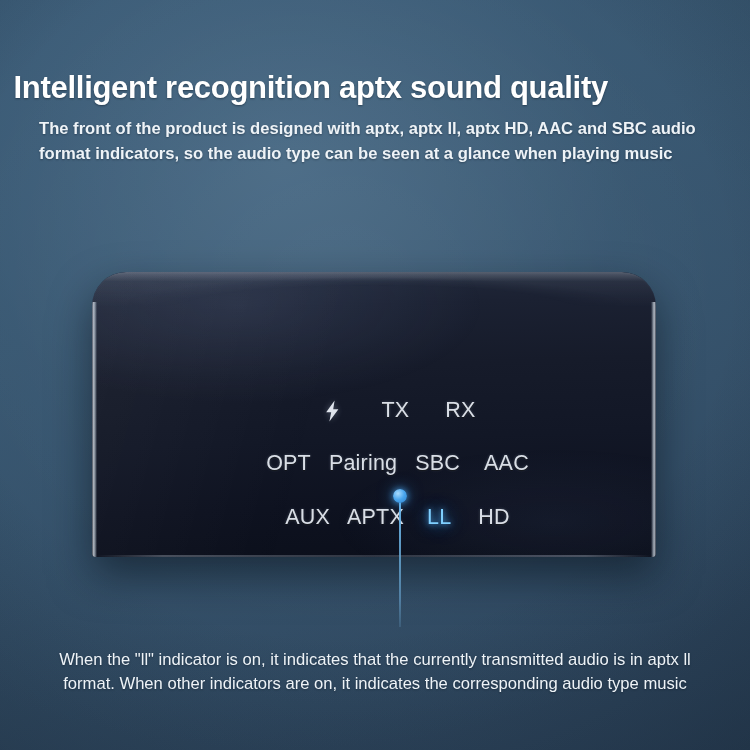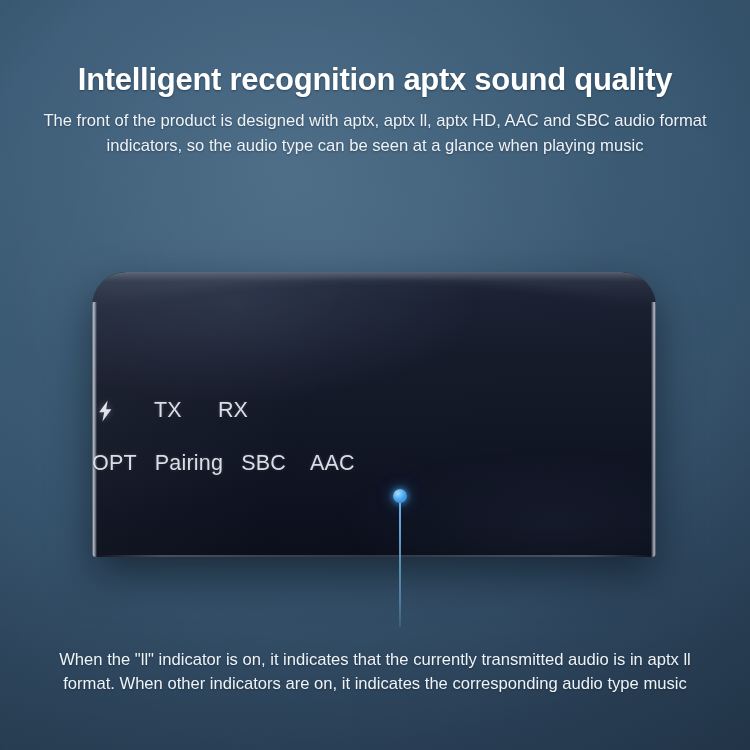--- a/index.html
+++ b/index.html
@@ -36,42 +36,42 @@
     background: radial-gradient(ellipse 95% 85% at 45% 38%,
         rgba(255,255,255,0.045) 0%,
         rgba(255,255,255,0.0) 55%,
         rgba(8,18,28,0.30) 100%);
   }
 
   
   .header {
     position: absolute;
     left: 0;
-    top: 62px;
+    top: 70px;
     width: 750px;
-    text-align: center;
+    text-align: left;
     z-index: 6;
   }
   .headline {
     font-size: 31.5px;
     font-weight: 700;
     color: #ffffff;
     letter-spacing: -0.3px;
     line-height: 1.12;
     margin: 0;
     padding: 0 8px;
     text-shadow: 0 1px 2px rgba(10,22,34,0.45);
     white-space: nowrap;
     transform: scaleX(0.985);
   }
   .subhead {
     margin: 12px auto 4px;
     width: 672px;
     font-size: 16.6px;
-    font-weight: 400;
+    font-weight: 700;
     color: #eef3f7;
     line-height: 1.48;
     text-shadow: 0 1px 2px rgba(10,22,34,0.38);
   }
 
   
   .device-wrap {
     position: absolute;
     left: 92px;
     top: 272px;
@@ -159,23 +159,24 @@
   .legend {
     position: absolute;
     left: 0;
     top: 126px;
     width: 564px;
     z-index: 4;
     text-align: center;
   }
   .legend-row {
     display: flex;
-    justify-content: flex-start;
+    justify-content: center;
     align-items: baseline;
     white-space: nowrap;
+    padding-left: 47px;
   }
   .legend-row.row-1 { gap: 36px; height: 26px; align-items: center; }
   .legend-row.row-2 { gap: 18px; margin-top: 1px; }
   .legend-row.row-3 { gap: 17px; margin-top: 4px; }
 
   .ind {
     color: #d9dee6;
     font-size: 21.5px;
     font-weight: 400;
     letter-spacing: 0.2px;
@@ -283,20 +284,26 @@
           <span class="ind">RX</span>
         </div>
 
         <div class="legend-row row-2">
           <span class="ind">OPT</span>
           <span class="ind">Pairing</span>
           <span class="ind">SBC</span>
           <span class="ind pad-l">AAC</span>
         </div>
 
+        <div class="legend-row row-3">
+          <span class="ind">AUX</span>
+          <span class="ind">APTX</span>
+          <span class="ind active pad-l pad-r">LL</span>
+          <span class="ind pad-l">HD</span>
+        </div>
 
       </div>
     </div>
   </div>
 
   <div class="callout-line"></div>
   <div class="callout-dot"></div>
 
   <div class="footer">
     <p>When the "ll" indicator is on, it indicates that the currently transmitted audio is in aptx ll format. When other indicators are on, it indicates the corresponding audio type music</p>

